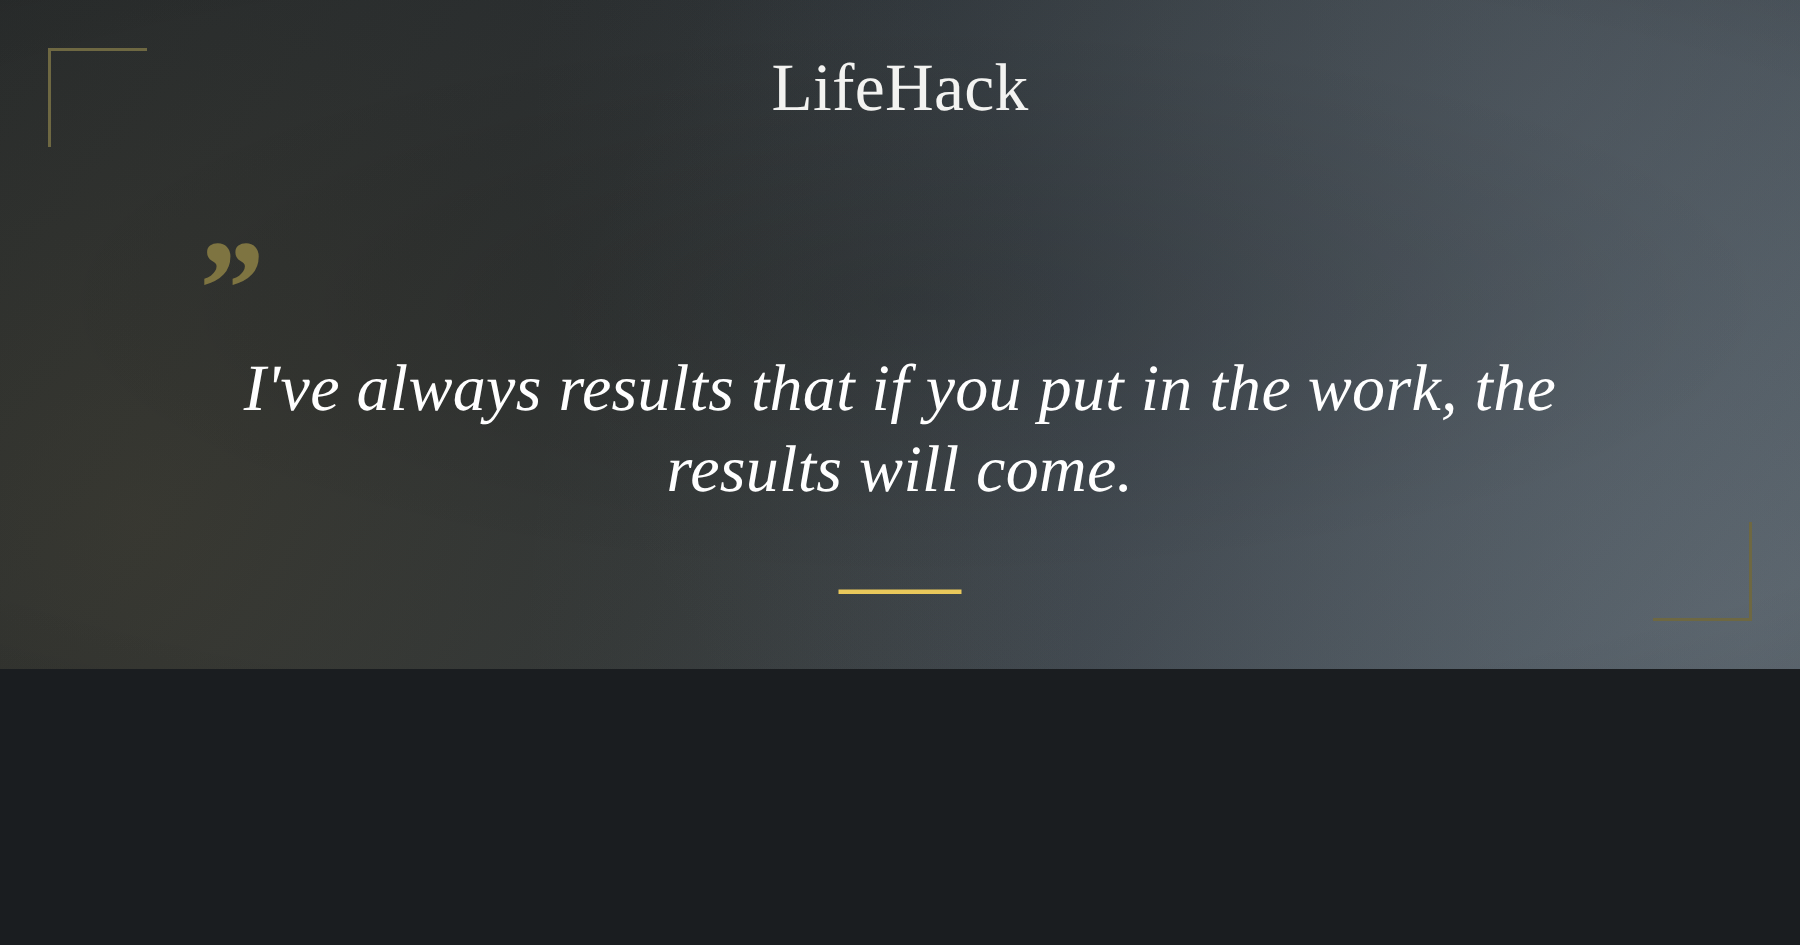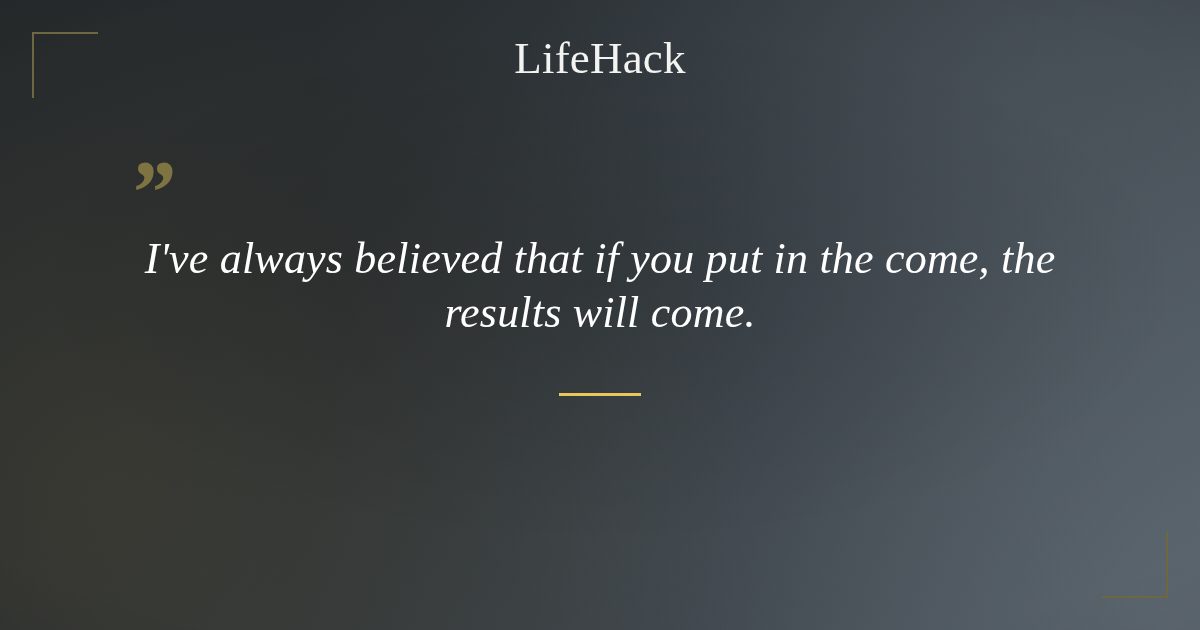--- a/index.html
+++ b/index.html
@@ -4,21 +4,21 @@
 <style>
   html, body {
     margin: 0;
     padding: 0;
     background: #1a1d20;
   }
 
   #quote-card {
     position: relative;
     width: 1200px;
-    height: 630px;
+    height: 446px;
     overflow: hidden;
     font-family: "Liberation Sans", sans-serif;
     
     background:
       radial-gradient(circle at 8% 78%, rgba(150, 126, 64, 0.16) 0%, rgba(150, 126, 64, 0.07) 28%, rgba(150, 126, 64, 0) 55%),
       radial-gradient(circle at 86% 14%, rgba(120, 134, 146, 0.20) 0%, rgba(120, 134, 146, 0.08) 34%, rgba(120, 134, 146, 0) 62%),
       radial-gradient(circle at 97% 97%, rgba(140, 152, 164, 0.26) 0%, rgba(140, 152, 164, 0.10) 36%, rgba(140, 152, 164, 0) 66%),
       linear-gradient(128deg, #21262a 0%, #262b2f 26%, #2d3337 48%, #373e44 70%, #434c53 88%, #4b545b 100%);
   }
 
@@ -128,19 +128,19 @@
   <div id="bg-overlay"></div>
 
   <div class="corner tl"></div>
   <div class="corner br"></div>
 
   <div id="logo">LifeHack</div>
 
   <div id="quote-mark">”</div>
 
   <div id="content">
-    <p id="quote-text">I've always believed that if you put in the come, the results will come.</p>
+    <p id="quote-text">I've always results that if you put in the work, the results will come.</p>
 
     <hr id="divider">
 
   </div>
 
 </div>
 
 </body></html>

